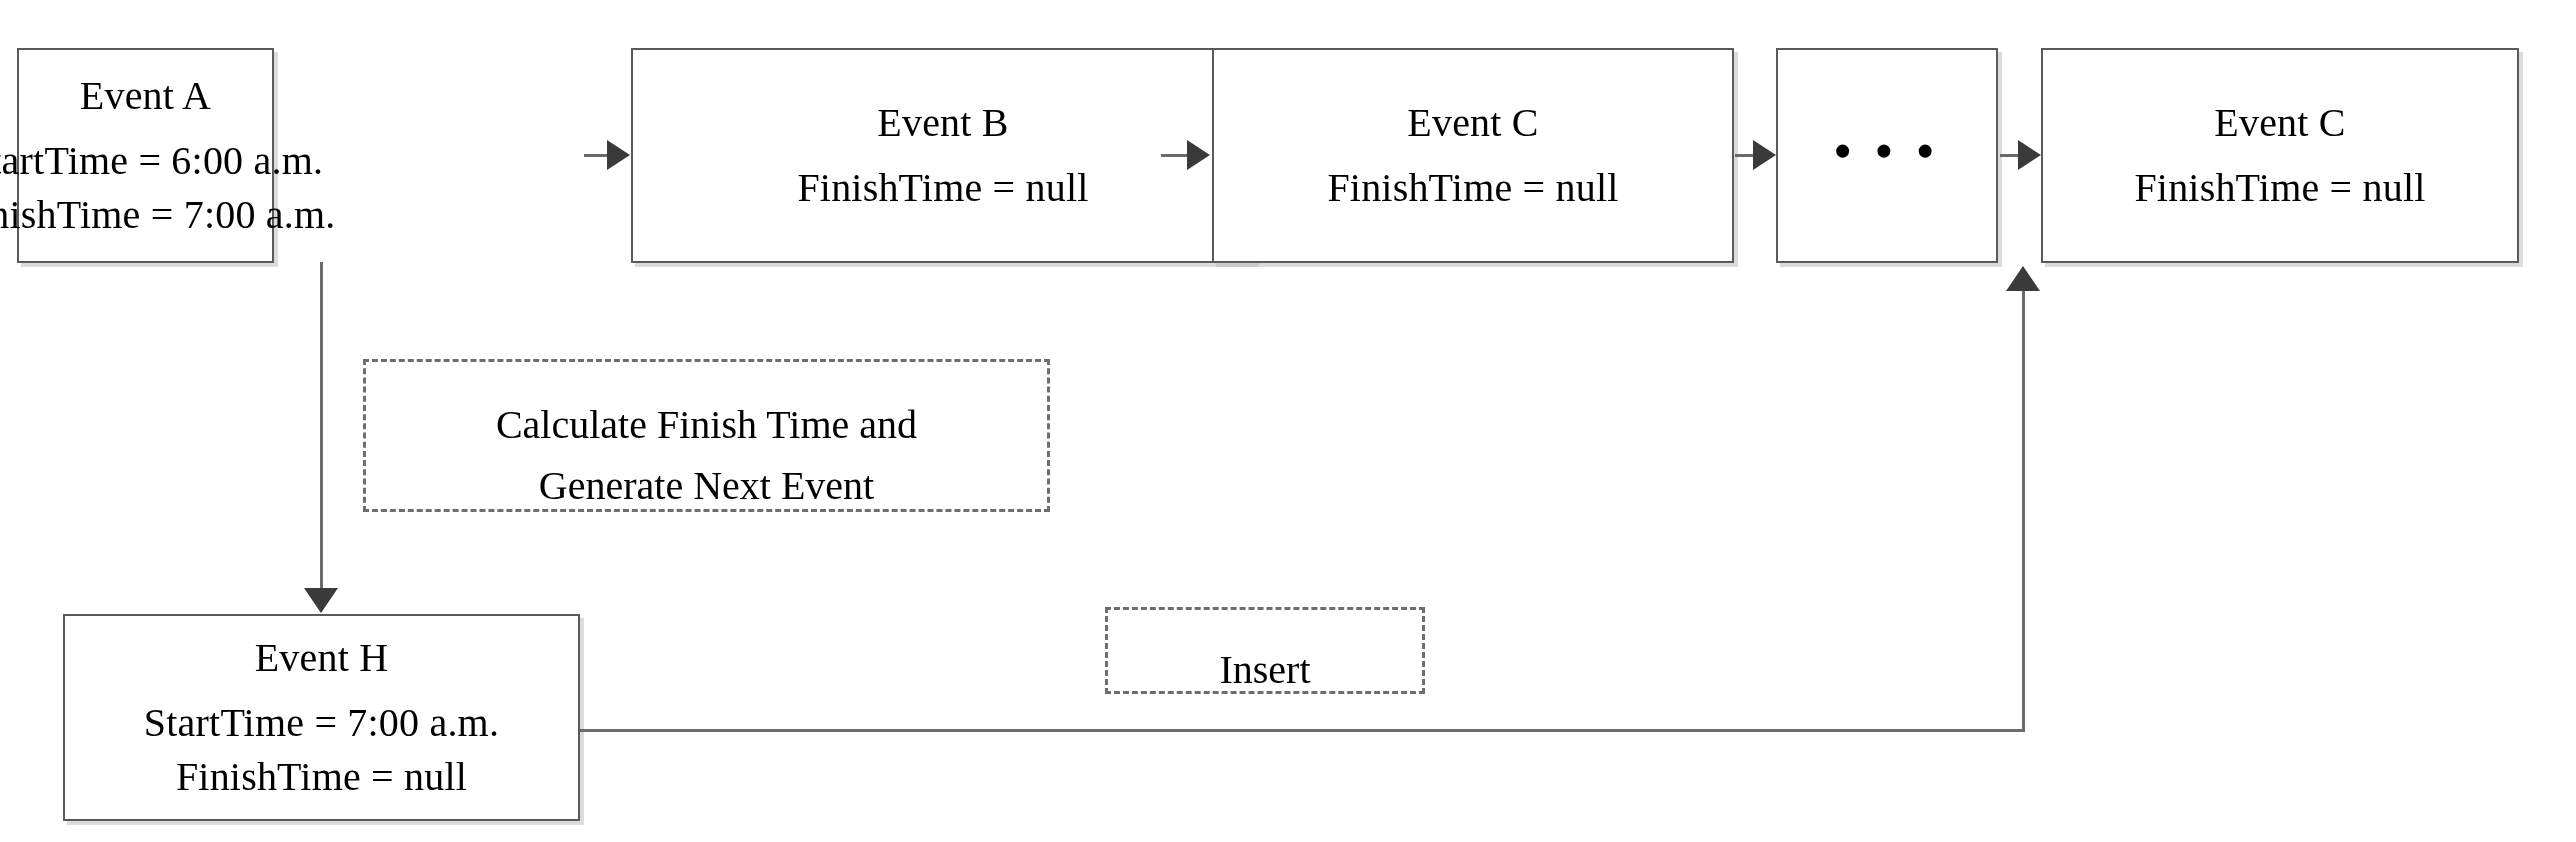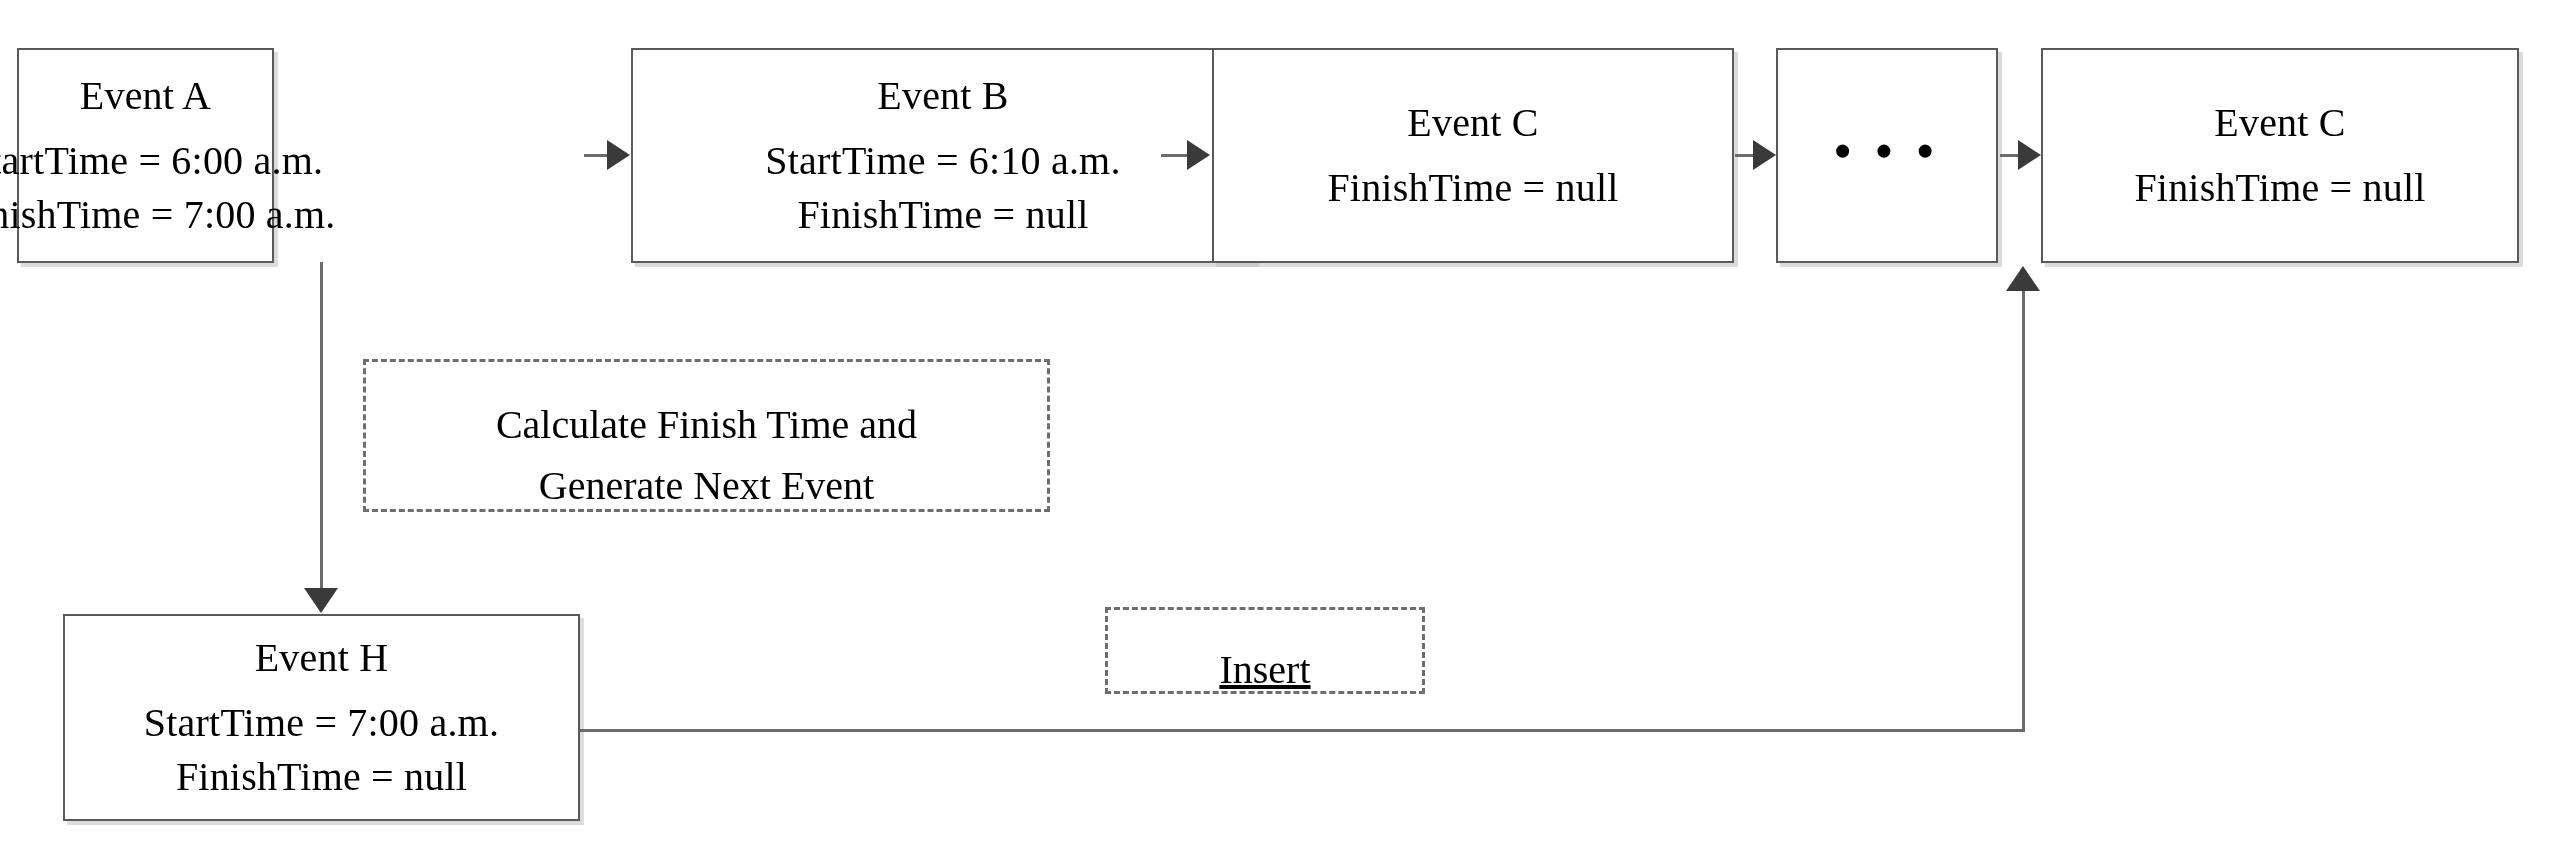--- a/index.html
+++ b/index.html
@@ -121,21 +121,20 @@
 <div id="canvas">
 
   <div class="node" style="left:17px; top:48px; width:257px; height:215px;">
     <span class="line title">Event A</span>
     <span class="line attr">StartTime = 6:00 a.m.</span>
     <span class="line attr">FinishTime = 7:00 a.m.</span>
   </div>
 
   <div class="node" style="left:631px; top:48px; width:624px; height:215px;">
     <span class="line title">Event B</span>
-    <span class="line attr">StartTime = 6:10 a.m.</span>
     <span class="line attr">FinishTime = null</span>
   </div>
 
   <div class="node" style="left:1212px; top:48px; width:522px; height:215px;">
     <span class="line title">Event C</span>
     <span class="line attr">FinishTime = null</span>
   </div>
 
   <div class="node ellipsis-node" style="left:1776px; top:48px; width:222px; height:215px;">
     <span class="ellipsis-dots">• • •</span>
@@ -150,21 +149,21 @@
     <span class="line title">Event H</span>
     <span class="line attr">StartTime = 7:00 a.m.</span>
     <span class="line attr">FinishTime = null</span>
   </div>
 
   <div class="annot" style="left:363px; top:359px; width:687px; height:153px;">
     <span class="line">Calculate Finish Time and</span>
     <span class="line">Generate Next Event</span>
   </div>
 
-  <div class="annot" style="left:1105px; top:607px; width:320px; height:87px;text-decoration:underline;">
+  <div class="annot" style="left:1105px; top:607px; width:320px; height:87px;">
     <span class="line">Insert</span>
   </div>
 
   <div class="hseg" style="left:584px; top:154px; width:26px;"></div>
   <div class="arrow-right" style="left:607px; top:140px;"></div>
 
   <div class="hseg" style="left:1161px; top:154px; width:28px;"></div>
   <div class="arrow-right" style="left:1187px; top:140px;"></div>
 
   <div class="hseg" style="left:1735px; top:154px; width:21.6px;"></div>

